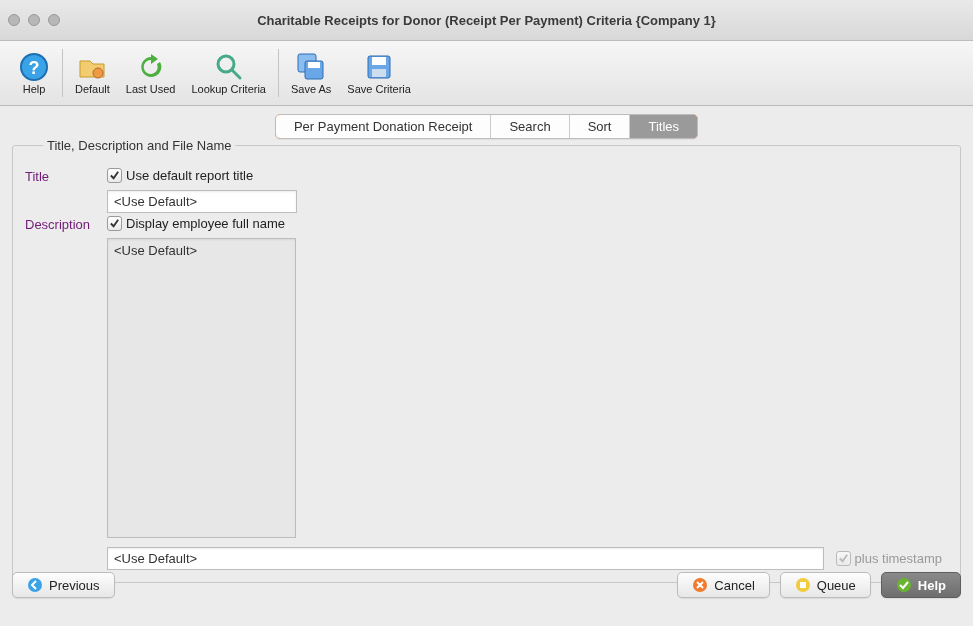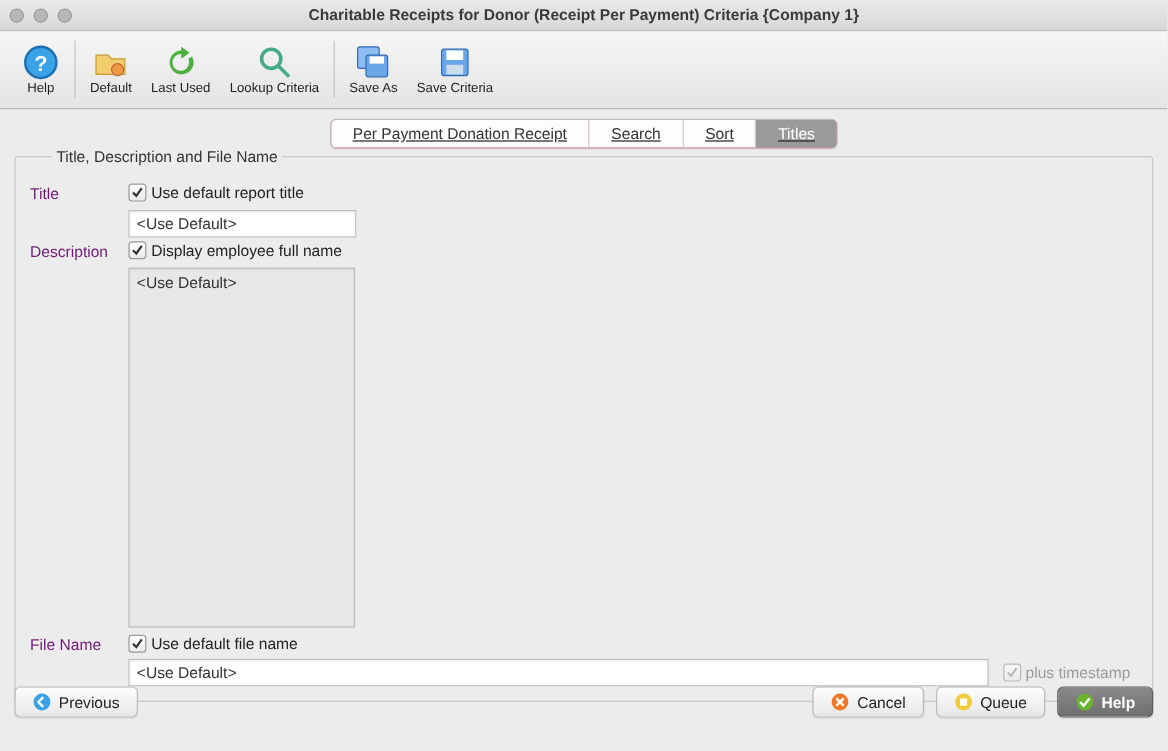--- a/index.html
+++ b/index.html
@@ -6,21 +6,21 @@
 body {
   font-family: -apple-system, "Helvetica Neue", Arial, sans-serif;
   font-size: 13px;
   background: #ececec;
   width: 973px;
   height: 626px;
   overflow: hidden;
   color: #222;
 }
 .titlebar {
-  height: 26px;
+  height: 41px;
   background: linear-gradient(#e9e9e9,#d8d8d8);
   border-bottom: 1px solid #bcbcbc;
   display: flex;
   align-items: center;
   padding: 0 8px;
   position: relative;
   text-decoration: underline;
 }
 .traffic { display: flex; gap: 8px; }
 .tl { width: 12px; height: 12px; border-radius: 50%; background: #b7b7b7; border:1px solid #9a9a9a; }
@@ -41,21 +41,21 @@
   padding: 4px 8px; min-width:48px; height:60px;
   font-size:11px;
 }
 .tbtn .ic { width:32px; height:32px; display:flex; align-items:center; justify-content:center; }
 .sep { width:1px; height:48px; background:#c4c4c4; margin:0 4px; }
 .tabbar {
   display:flex; justify-content:center; padding:8px 0 6px;
 }
 .tabgroup {
   display:flex; border:1px solid #bcbcbc; border-radius:5px; overflow:hidden;
-  background:#ec4899; box-shadow:0 1px 1px rgba(0,0,0,0.06);text-decoration:underline;
+  background:#f97316; box-shadow:0 1px 1px rgba(0,0,0,0.06);
 }
 .tab {
   padding:4px 18px; font-size:13px; background:#fdfdfd; border-right:1px solid #ccc;
   color:#333;
 }
 .tab:last-child { border-right:none; }
 .tab.active { background:#9a9a9a; color:#fff; }
 .content { padding: 0 12px; }
 .fieldset {
   border:1px solid #c8c8c8; border-radius:3px; background:#ececec;
@@ -209,31 +209,20 @@
         <span class="cb">
           <svg viewBox="0 0 12 12">
               <path d="M2 6l3 3 5-7" stroke="#333" stroke-width="2" fill="none"></path>
             </svg>
         </span>
         <span>Display employee full name</span>
       </label>
     </div>
     <textarea class="txtarea" style="">&lt;Use Default&gt;</textarea>
 
-    <div class="row">
-      <div class="lbl">File Name</div>
-      <label class="cbwrap">
-        <span class="cb">
-          <svg viewBox="0 0 12 12">
-              <path d="M2 6l3 3 5-7" stroke="#333" stroke-width="2" fill="none"></path>
-            </svg>
-        </span>
-        <span>Use default file name</span>
-      </label>
-    </div>
     <div class="filerow">
       <input class="txtinput" value="&lt;Use Default&gt;" style="">
       <label class="pluswrap">
         <span class="cb">
           <svg viewBox="0 0 12 12">
               <path d="M2 6l3 3 5-7" stroke="#999" stroke-width="2" fill="none"></path>
             </svg>
         </span>
         <span>plus timestamp</span>
       </label>

